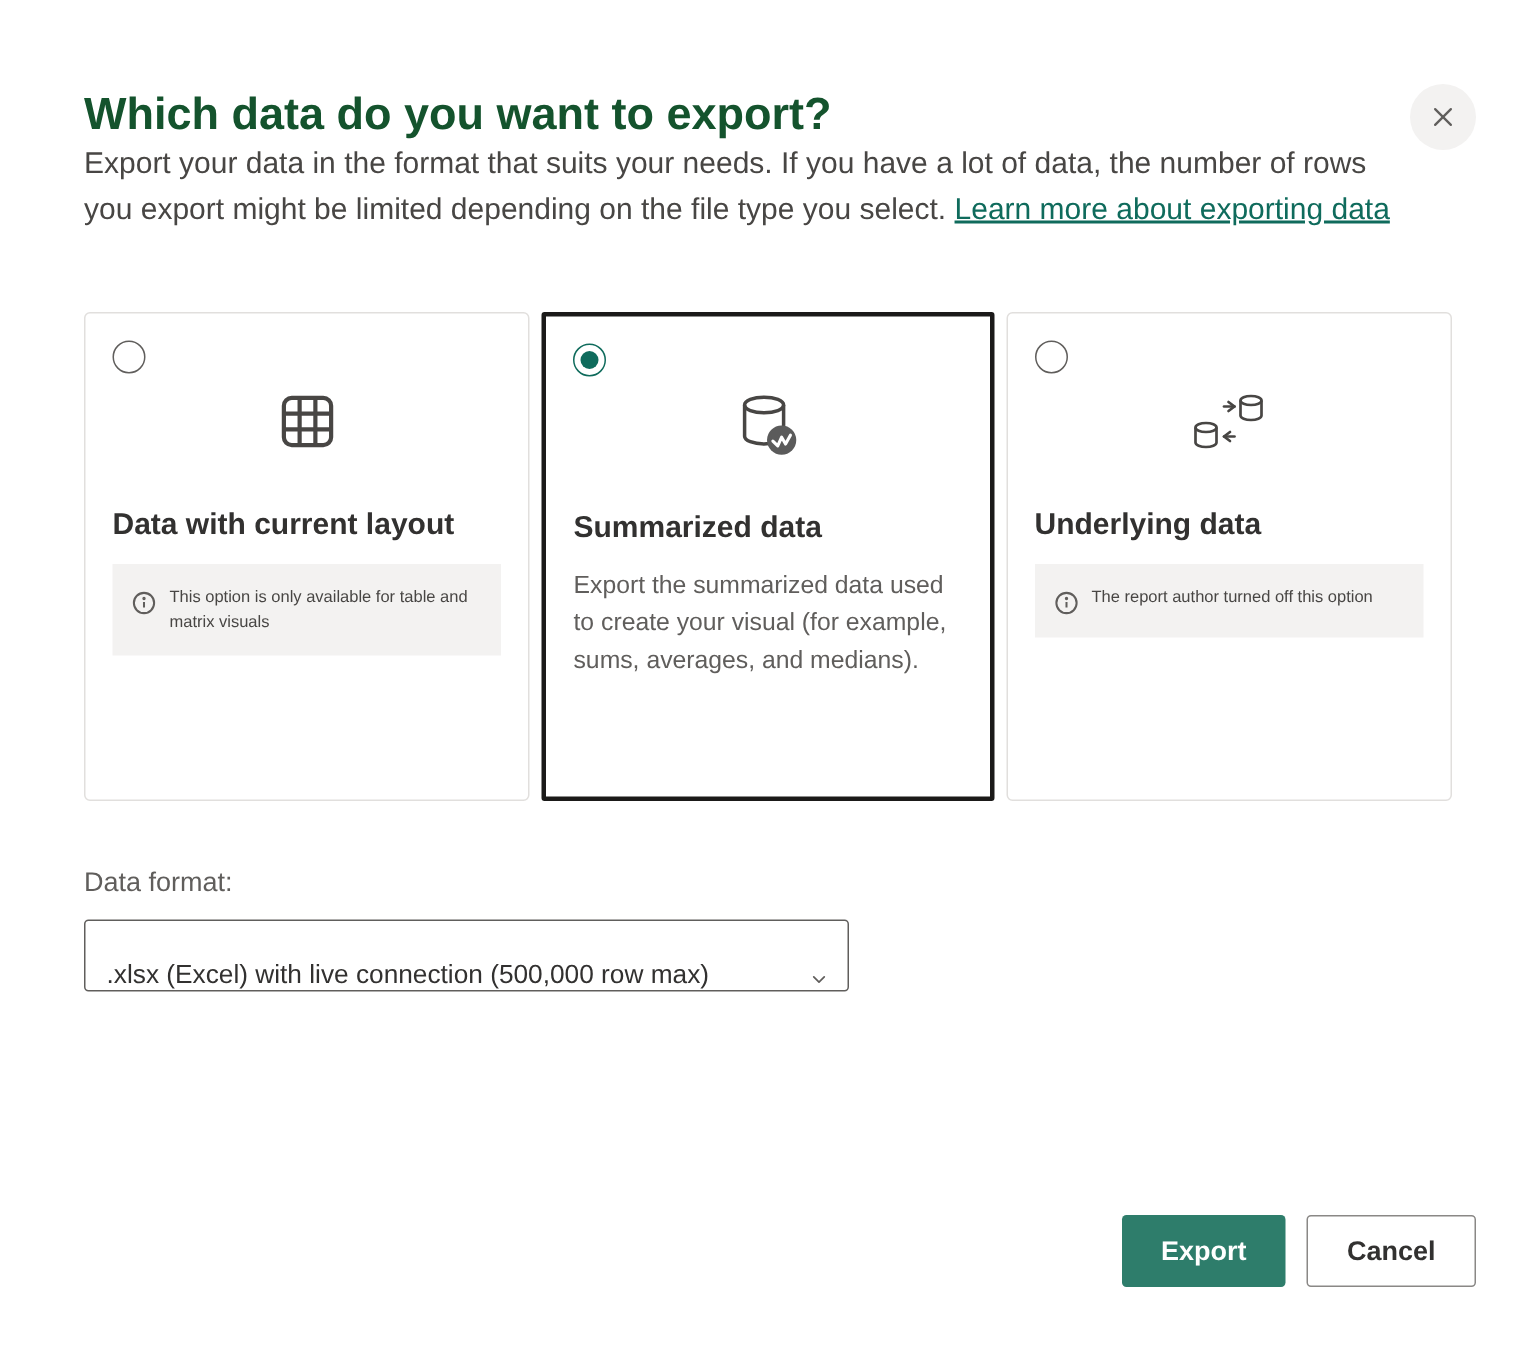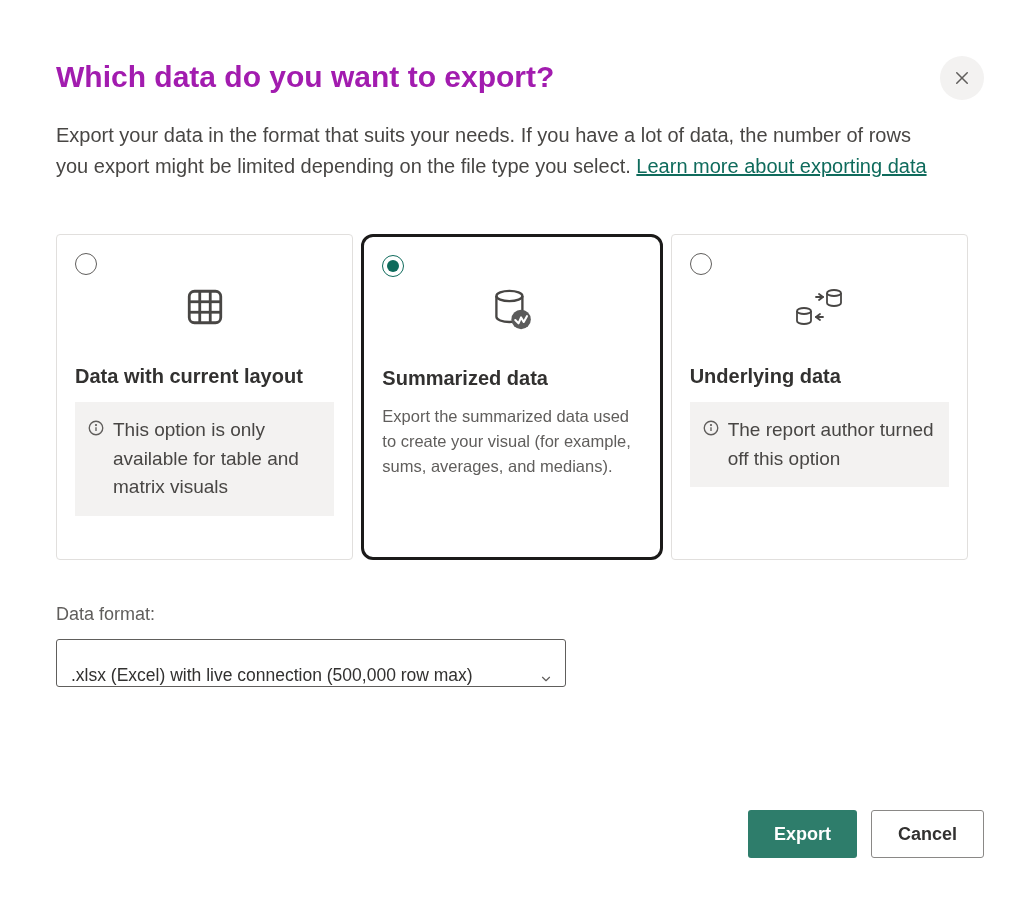--- a/index.html
+++ b/index.html
@@ -35,22 +35,21 @@
     justify-content: center;
   }
   .close-btn svg {
     width: 18px;
     height: 18px;
     stroke: #605e5c;
   }
   h1.title {
     font-size: 30px;
     font-weight: 600;
-    color: #a21caf;
-    margin-bottom: 26px;
+    color: #14532d;
   }
   .description {
     font-size: 20px;
     line-height: 1.55;
     color: #484644;
     margin-bottom: 52px;
     max-width: 880px;
   }
   .description a {
     color: #0f6b5c;
@@ -65,21 +64,21 @@
     flex: 1;
     border: 1px solid #e1dfdd;
     border-radius: 4px;
     padding: 18px 18px 22px 18px;
     position: relative;
     min-height: 326px;
     background: #fff;
   }
   .card.selected {
     border: 3px solid #1b1a19;
-    border-radius: 12px;
+    border-radius: 2px;
   }
   .radio {
     position: absolute;
     top: 18px;
     left: 18px;
     width: 22px;
     height: 22px;
     border: 1.5px solid #605e5c;
     border-radius: 50%;
     background: #fff;
@@ -116,21 +115,21 @@
     font-size: 16.5px;
     color: #605e5c;
     line-height: 1.5;
   }
   .card-warn {
     background: #f3f2f1;
     padding: 14px 12px 14px 12px;
     display: flex;
     gap: 8px;
     align-items: flex-start;
-    font-size: 19px;
+    font-size: 11px;
     color: #484644;
     line-height: 1.5;
     margin-top: 4px;
   }
   .card-warn svg {
     flex-shrink: 0;
     width: 18px;
     height: 18px;
     margin-top: 3px;
     stroke: #605e5c;

